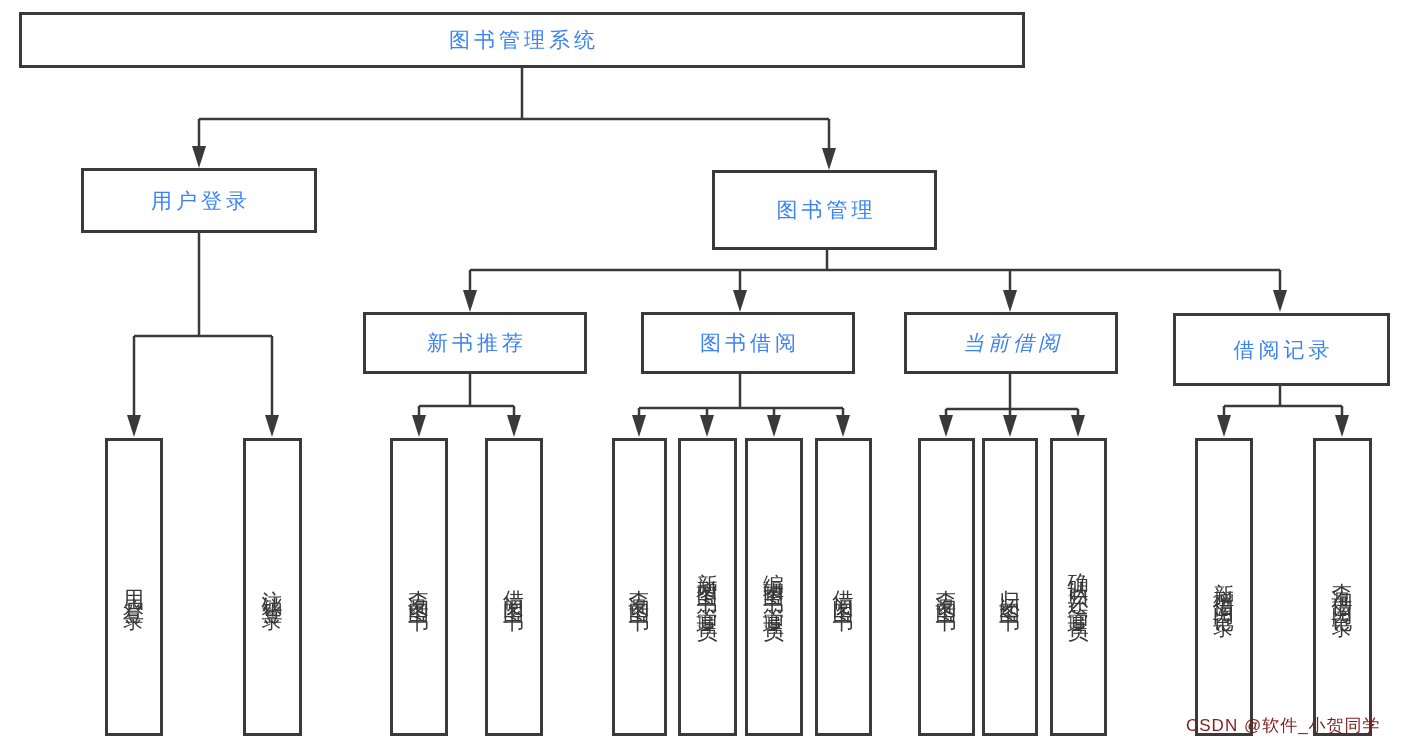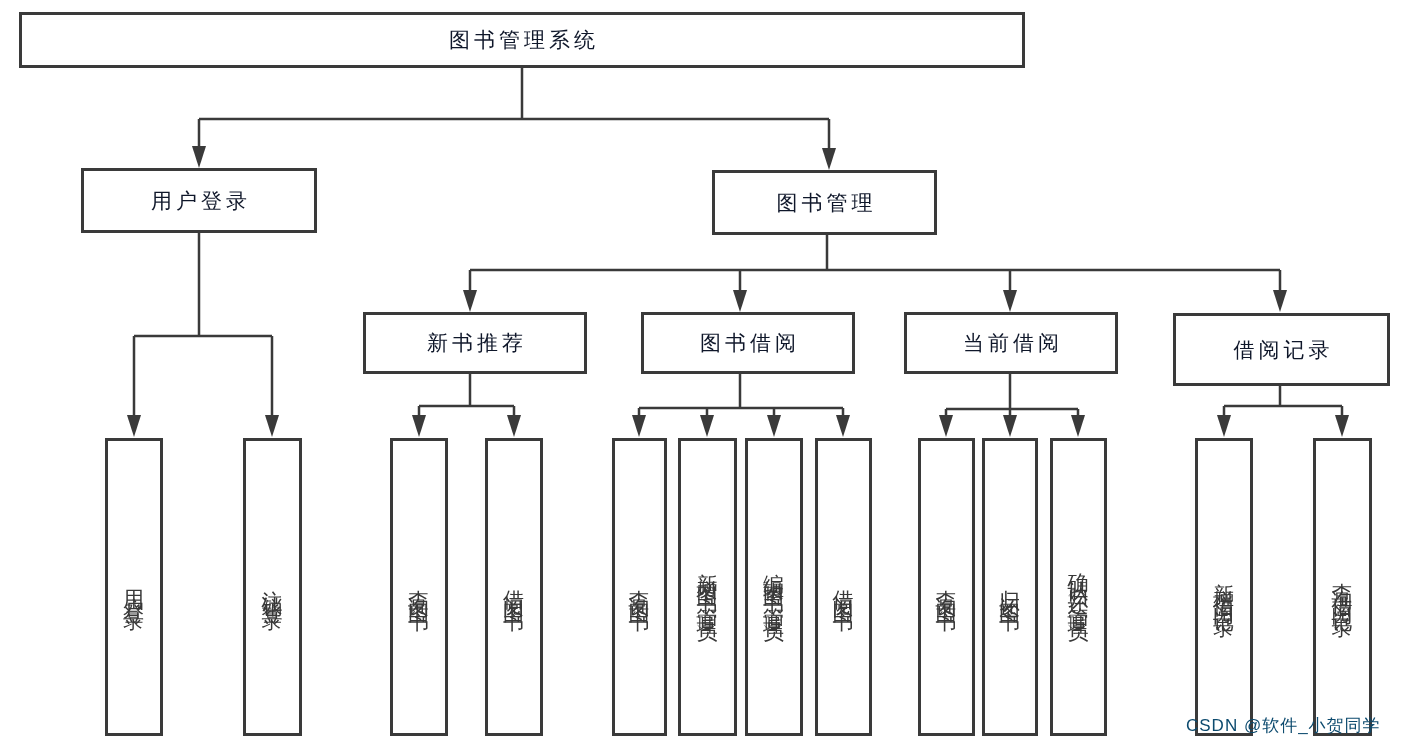--- a/index.html
+++ b/index.html
@@ -10,30 +10,30 @@
   }
   .stage{position:absolute;inset:0;}
   svg.wires{position:absolute;left:0;top:0;z-index:1;}
   .box{
     position:absolute;box-sizing:border-box;z-index:2;
     background:#ffffff;border:3px solid #3a3a3a;
     display:flex;align-items:center;justify-content:center;
   }
   .hlabel{
     font-size:21px;letter-spacing:4px;text-indent:4px;
-    color:#0f172a;white-space:nowrap;
+    color:#3b82f6;white-space:nowrap;
   }
   .vtext{
     writing-mode:vertical-rl;text-orientation:mixed;
     font-size:21px;letter-spacing:7px;line-height:1;
     color:#383838;
   }
   .watermark{
     position:absolute;z-index:3;left:1186px;top:714px;
-    font-size:17px;letter-spacing:1px;color:#0c4a6e;white-space:nowrap;
+    font-size:17px;letter-spacing:1px;color:#7f1d1d;white-space:nowrap;
   }
 </style>
 </head>
 <body>
 
 <div class="stage">
 
   <svg class="wires" width="1405" height="747" viewBox="0 0 1405 747">
     <g stroke="#3a3a3a" stroke-width="2.5" fill="none">
 
@@ -74,31 +74,31 @@
     </g>
   </svg>
 
   <div class="box" style="left:19px;top:12px;width:1006px;height:56px;">
     <span class="hlabel">图书管理系统</span>
   </div>
 
   <div class="box" style="left:81px;top:168px;width:236px;height:65px;">
     <span class="hlabel">用户登录</span>
   </div>
-  <div class="box" style="left:712px;top:170px;width:225px;height:65px;">
+  <div class="box" style="left:712px;top:170px;width:225px;height:80px;">
     <span class="hlabel">图书管理</span>
   </div>
 
   <div class="box" style="left:363px;top:312px;width:224px;height:62px;">
     <span class="hlabel">新书推荐</span>
   </div>
   <div class="box" style="left:633px;top:312px;width:214px;height:62px;margin-left:8px;">
     <span class="hlabel">图书借阅</span>
   </div>
-  <div class="box" style="left:904px;top:312px;width:214px;height:62px;">
+  <div class="box" style="left:904px;top:312px;width:214px;height:62px;font-style:italic;">
     <span class="hlabel">当前借阅</span>
   </div>
   <div class="box" style="left:1173px;top:313px;width:217px;height:73px;">
     <span class="hlabel">借阅记录</span>
   </div>
 
   <div class="box" style="left:105px;top:438px;width:58px;height:298px;">
     <span class="vtext">用户登录</span>
   </div>
   <div class="box" style="left:243px;top:438px;width:59px;height:298px;">

